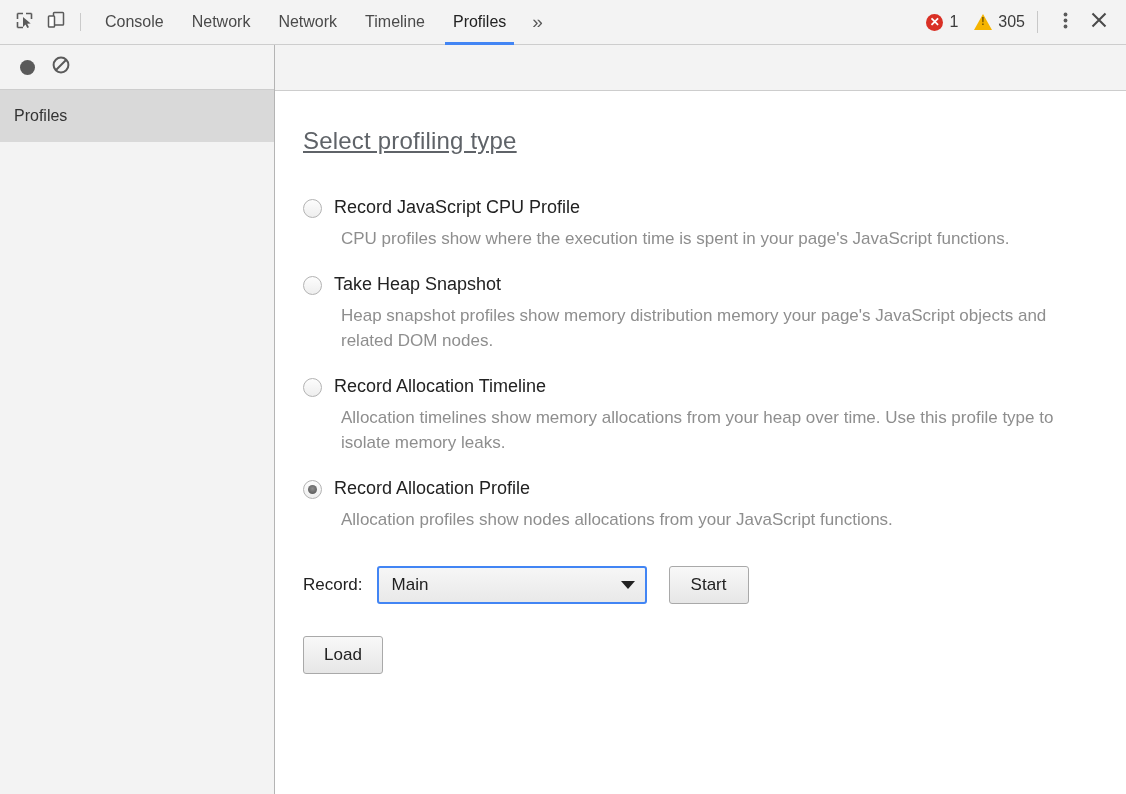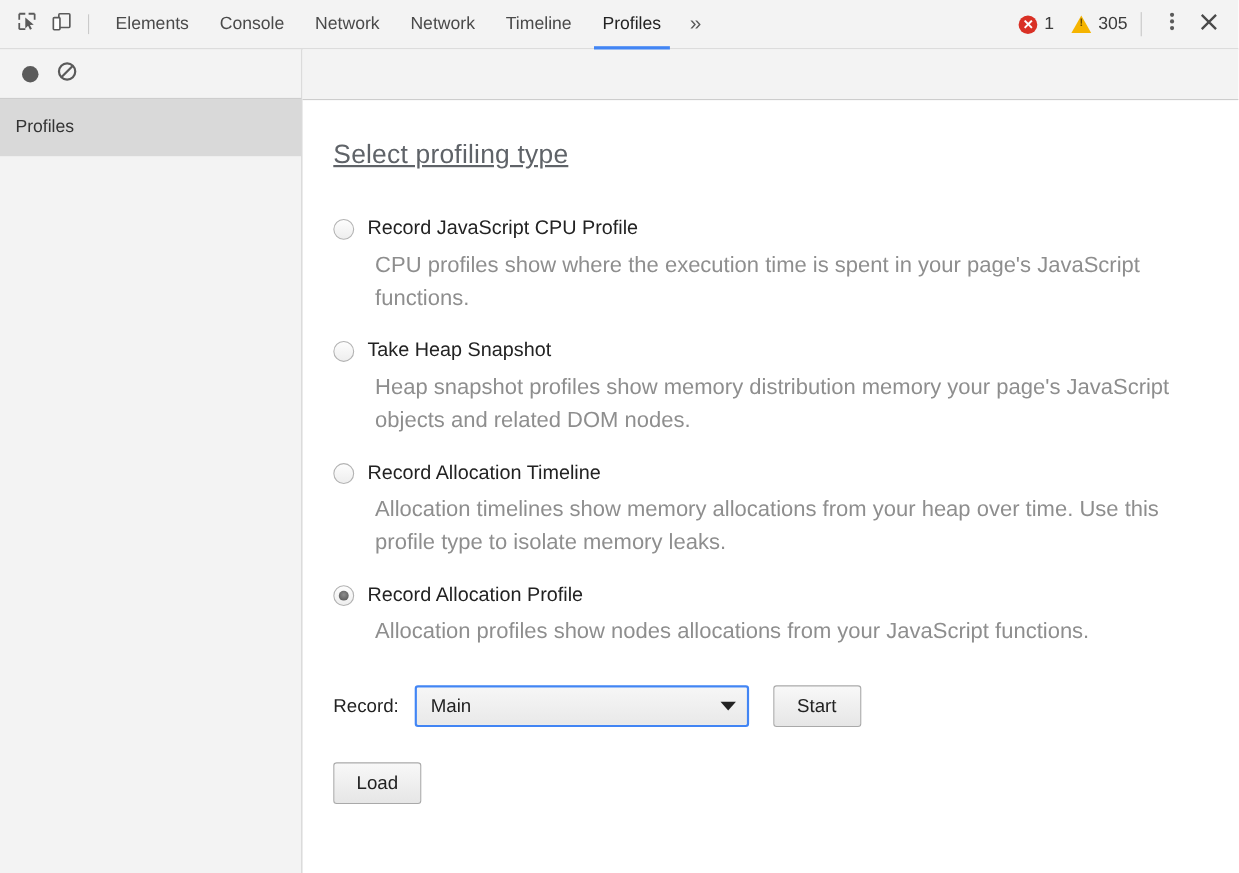--- a/index.html
+++ b/index.html
@@ -254,39 +254,39 @@
     border-radius: 50%;
     background: radial-gradient(circle at 50% 40%, #8d8d8d, #4e4e4e);
   }
   .option-label {
     font-size: 18px;
     color: #222222;
     margin-left: 12px;
     cursor: pointer;
   }
   .option-desc {
-    font-size: 20px;
+    font-size: 17px;
     color: #8e8e8e;
     line-height: 1.5;
     margin: 8px 0 0 38px;
     max-width: 760px;
   }
 
   .target-row {
     display: flex;
     align-items: center;
     margin-top: 34px;
   }
   .target-label {
     font-size: 17px;
     color: #222222;
     margin-right: 14px;
   }
   .select-box {
-    width: 304px;
+    width: 270px;
     height: 38px;
     border: 2px solid #4285f4;
     border-radius: 3px;
     background: linear-gradient(to bottom, #f6f6f6, #e9e9e9);
     display: flex;
     align-items: center;
     justify-content: space-between;
     padding: 0 10px 0 13px;
     box-sizing: border-box;
     font-size: 17px;
@@ -338,23 +338,20 @@
           <rect x="7.5" y="2.5" width="10" height="12.5" rx="0.8" stroke="#5a5a5a" stroke-width="1.5" fill="none"></rect>
           <rect x="2.5" y="6" width="6" height="11" rx="0.8" stroke="#5a5a5a" stroke-width="1.5" fill="#ffffff"></rect>
         </svg>
       </span>
     </div>
 
     <div class="toolbar-sep"></div>
 
     <div class="tabs">
       <div class="tab">
-        <span>Elements</span>
-      </div>
-      <div class="tab">
         <span>Console</span>
       </div>
       <div class="tab">
         <span>Network</span>
       </div>
       <div class="tab">
         <span>Network</span>
       </div>
       <div class="tab">
         <span>Timeline</span>

